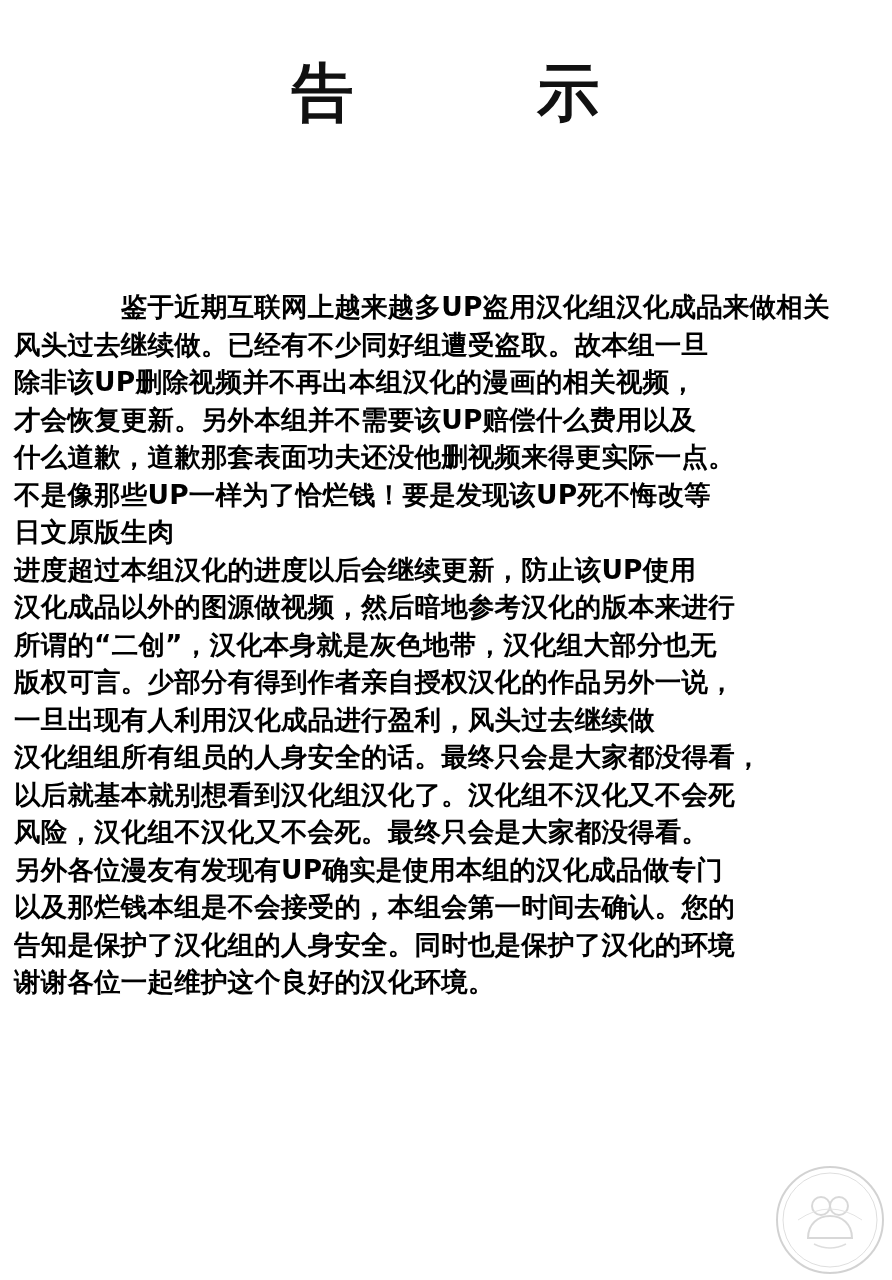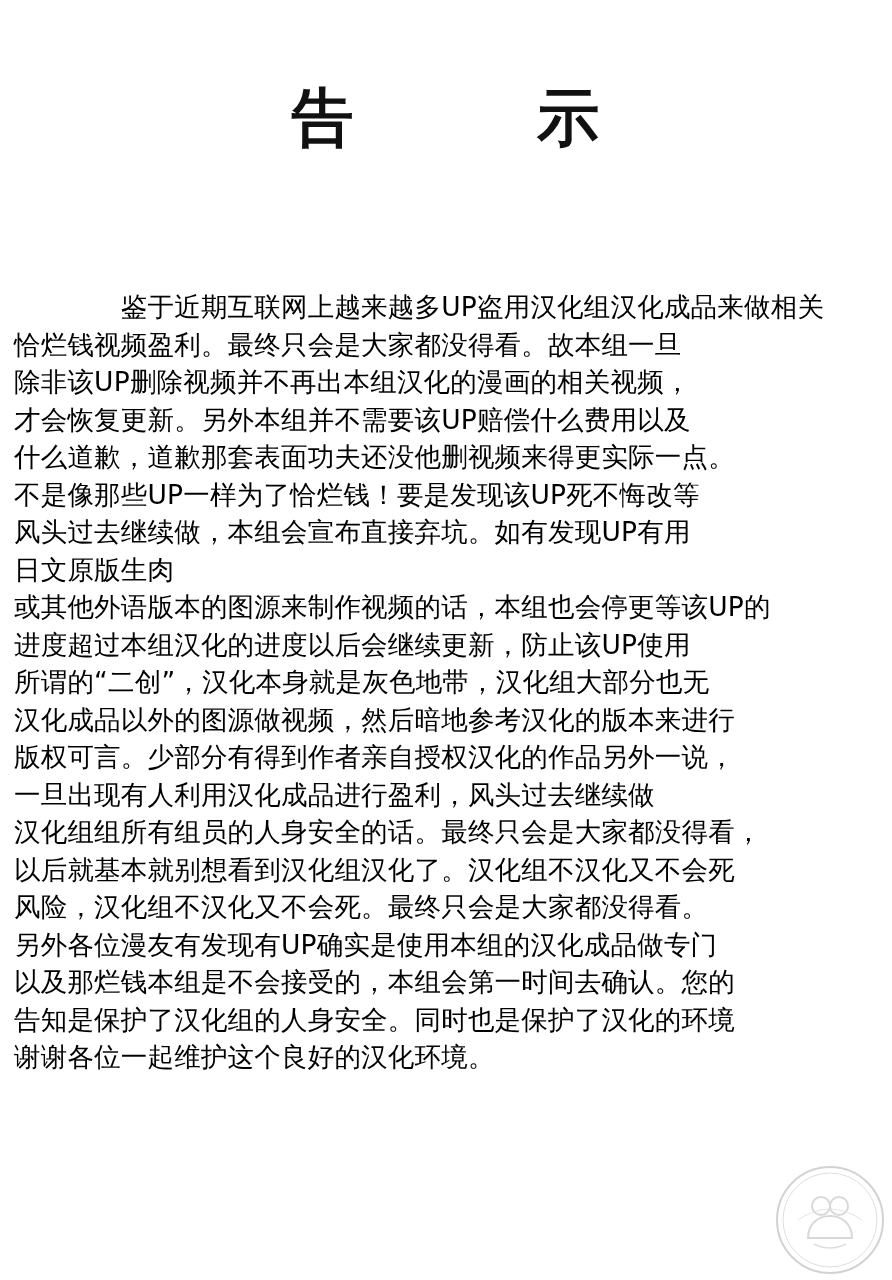--- a/index.html
+++ b/index.html
@@ -20,32 +20,32 @@
     width: 892px;
     height: 1280px;
     box-sizing: border-box;
   }
   .title {
     text-align: center;
     font-size: 62px;
     font-weight: bold;
     letter-spacing: 0.02em;
     line-height: 1;
-    padding-top: 87px;
+    padding-top: 62px;
     color: #111111;
     white-space: pre;
   }
   .body-text {
     position: absolute;
     top: 288px;
     left: 14px;
     right: 10px;
     font-size: 26.5px;
     line-height: 37.5px;
-    font-weight: normal;
+    font-weight: bold;
     color: #000000;
     letter-spacing: 0.2px;
   }
   .para {
     margin: 0;
     white-space: pre-wrap;
     word-break: break-all;
   }
   .watermark {
     position: absolute;
@@ -63,31 +63,29 @@
 </style>
 </head>
 <body>
 
 <div class="page">
 
   <div class="title">告        示</div>
 
   <div class="body-text">
     <p class="para">　　　　鉴于近期互联网上越来越多UP盗用汉化组汉化成品来做相关</p>
-    <p class="para">恰烂钱视频盈利。最终只会是大家都没得看。故本组一旦</p>
+    <p class="para">风头过去继续做。已经有不少同好组遭受盗取。故本组一旦</p>
     <p class="para">除非该UP删除视频并不再出本组汉化的漫画的相关视频，</p>
     <p class="para">才会恢复更新。另外本组并不需要该UP赔偿什么费用以及</p>
     <p class="para">什么道歉，道歉那套表面功夫还没他删视频来得更实际一点。</p>
     <p class="para">不是像那些UP一样为了恰烂钱！要是发现该UP死不悔改等</p>
-    <p class="para">风头过去继续做，本组会宣布直接弃坑。如有发现UP有用</p>
     <p class="para">日文原版生肉</p>
-    <p class="para">或其他外语版本的图源来制作视频的话，本组也会停更等该UP的</p>
     <p class="para">进度超过本组汉化的进度以后会继续更新，防止该UP使用</p>
+    <p class="para">汉化成品以外的图源做视频，然后暗地参考汉化的版本来进行</p>
     <p class="para">所谓的“二创”，汉化本身就是灰色地带，汉化组大部分也无</p>
-    <p class="para">汉化成品以外的图源做视频，然后暗地参考汉化的版本来进行</p>
     <p class="para">版权可言。少部分有得到作者亲自授权汉化的作品另外一说，</p>
     <p class="para">一旦出现有人利用汉化成品进行盈利，风头过去继续做</p>
     <p class="para">汉化组组所有组员的人身安全的话。最终只会是大家都没得看，</p>
     <p class="para">以后就基本就别想看到汉化组汉化了。汉化组不汉化又不会死</p>
     <p class="para">风险，汉化组不汉化又不会死。最终只会是大家都没得看。</p>
     <p class="para">另外各位漫友有发现有UP确实是使用本组的汉化成品做专门</p>
     <p class="para">以及那烂钱本组是不会接受的，本组会第一时间去确认。您的</p>
     <p class="para">告知是保护了汉化组的人身安全。同时也是保护了汉化的环境</p>
     <p class="para">谢谢各位一起维护这个良好的汉化环境。</p>
   </div>

